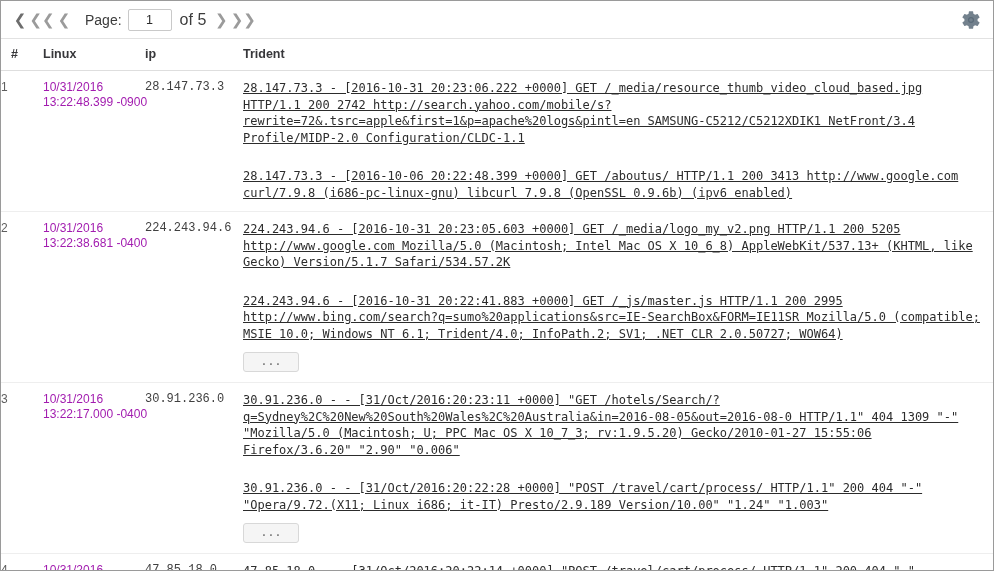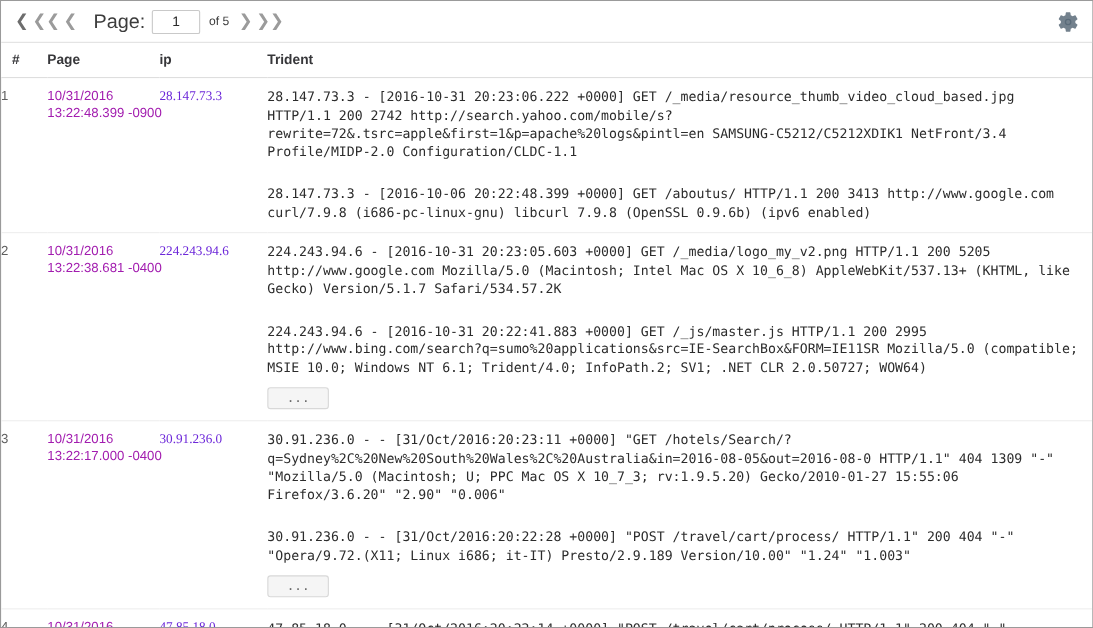--- a/index.html
+++ b/index.html
@@ -39,41 +39,41 @@
     align-items: center;
     justify-content: center;
     color: #9b9b9b;
     font-size: 15px;
     line-height: 1;
     cursor: pointer;
     user-select: none;
   }
   .nav-btn.strong { color: #6d6d6d; }
   .page-label {
-    font-size: 18px;
+    font-size: 14px;
     color: #3c3c3c;
     margin-left: 10px;
     margin-right: 6px;
     white-space: nowrap;
   }
   .page-input {
     width: 44px;
     height: 22px;
     box-sizing: border-box;
     border: 1px solid #c9c9c9;
     border-radius: 2px;
     font-family: "Liberation Sans", sans-serif;
     font-size: 12.5px;
     text-align: center;
     color: #2a2a2a;
     padding: 0 2px;
     background: #fff;
   }
   .page-of {
-    font-size: 11px;
+    font-size: 16px;
     color: #3c3c3c;
     margin-left: 8px;
     margin-right: 4px;
     white-space: nowrap;
   }
   .spacer { flex: 1 1 auto; }
   .gear {
     width: 20px;
     height: 20px;
     display: flex;
@@ -121,32 +121,33 @@
     font-family: "Liberation Sans", sans-serif;
   }
   td.c-time {
     color: #a21caf;
     font-size: 11.5px;
     line-height: 15px;
     font-family: "Liberation Sans", sans-serif;
     white-space: nowrap;
   }
   td.c-ip {
-    font-family: Liberation Serif, serif;
-    font-size: 11.5px;
-    color: #6d28d9;
+    font-family: Liberation Mono, monospace;
+    font-size: 11.5px;
+    color: #404040;
     white-space: nowrap;
   }
   td.c-msg {
     font-family: "DejaVu Sans Mono", monospace;
     font-size: 11.5px;
     line-height: 16.5px;
     color: #2c2c2c;
     word-break: break-word;
     padding-right: 18px;
+    text-decoration: underline;
   }
   .msg-block { margin: 0; }
   .msg-block + .msg-block { margin-top: 22px; }
   .ellipsis-btn {
     display: inline-block;
     margin-top: 10px;
     min-width: 38px;
     text-align: center;
     padding: 2px 8px 4px 8px;
     border: 1px solid #d8d8d8;
@@ -181,21 +182,21 @@
         <path fill="currentColor" d="M17.3 11.1c.04-.36.07-.72.07-1.1s-.03-.74-.08-1.1l2.01-1.53a.45.45 0 0 0 .11-.58l-1.9-3.3a.45.45 0 0 0-.55-.2l-2.37.95a7.2 7.2 0 0 0-1.9-1.1l-.36-2.5a.46.46 0 0 0-.45-.38H8.12a.46.46 0 0 0-.45.38l-.36 2.5c-.69.28-1.32.66-1.9 1.1l-2.37-.95a.45.45 0 0 0-.55.2l-1.9 3.3a.44.44 0 0 0 .11.58L2.71 8.9c-.05.36-.08.73-.08 1.1s.03.74.08 1.1L.7 12.63a.45.45 0 0 0-.11.58l1.9 3.3c.11.2.34.28.55.2l2.37-.95c.58.44 1.21.82 1.9 1.1l.36 2.5c.03.22.22.38.45.38h3.76c.23 0 .42-.16.45-.38l.36-2.5a7.2 7.2 0 0 0 1.9-1.1l2.37.95c.21.08.44 0 .55-.2l1.9-3.3a.45.45 0 0 0-.11-.58L17.3 11.1z" opacity="0.85"></path>
       </svg>
     </div>
   </div>
 
   <div class="table-wrap">
     <table class="log">
       <thead>
         <tr>
           <th class="col-num">#</th>
-          <th class="col-time">Page</th>
+          <th class="col-time">Linux</th>
           <th class="col-ip">ip</th>
           <th class="col-msg">Trident</th>
         </tr>
       </thead>
       <tbody>
 
         <tr>
           <td class="c-num">1</td>
           <td class="c-time">
             <div>10/31/2016</div>

